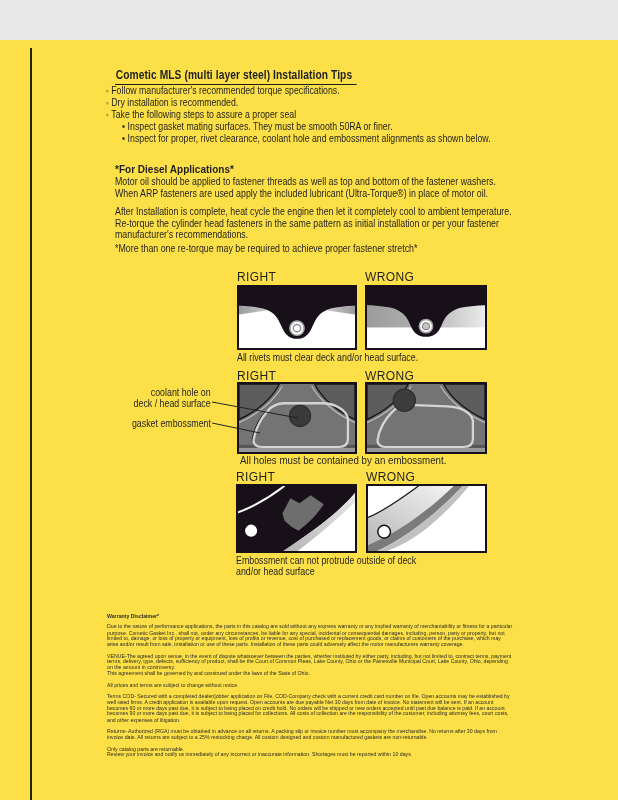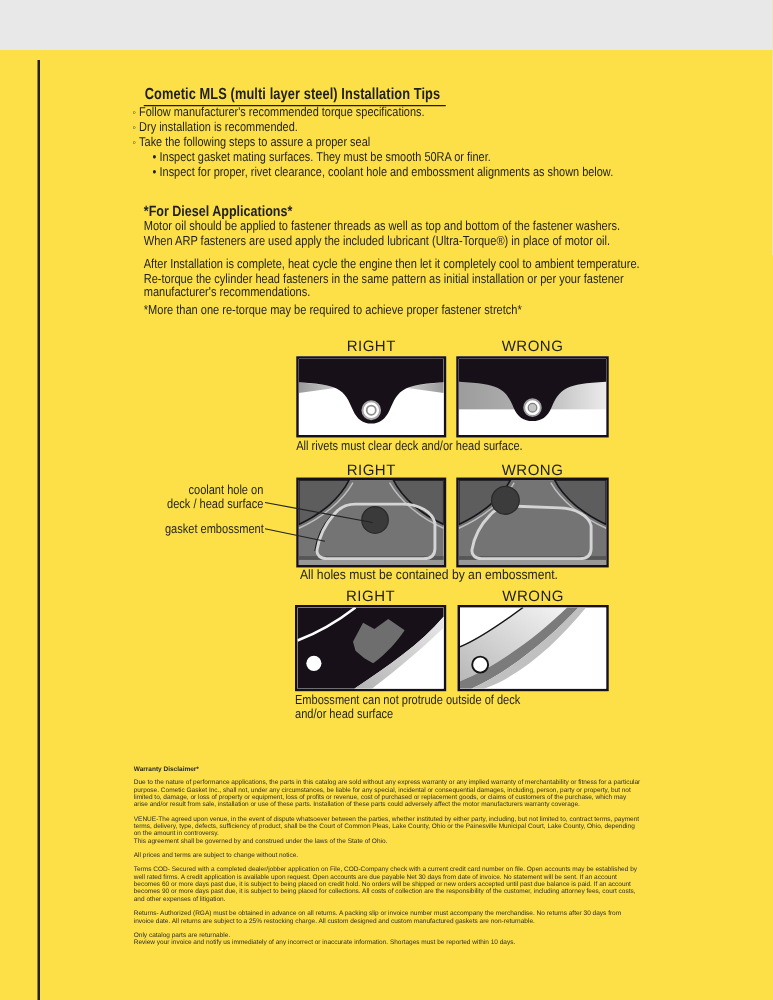--- a/index.html
+++ b/index.html
@@ -12,21 +12,21 @@
   .scanline{left:30px;top:8px;width:1.6px;height:785px;background:#222;}
   .title{left:115px;top:27px;font-size:12.8px;font-weight:bold;letter-spacing:.1px;
          border-bottom:1.6px solid #1b1b1b;padding:0 5px 2px 1px;
          transform:scaleX(.8);transform-origin:0 0;}
   .blt{left:106px;font-size:10.3px;}
   .blt::before{content:"◦";margin-right:3px;font-size:9px;}
   .sblt{left:122px;font-size:10.3px;}
   .sblt::before{content:"•";margin-right:3px;}
   .h2{left:115px;top:122px;font-size:11.8px;font-weight:bold;}
   .para{left:115px;width:478px;font-size:10.4px;line-height:11.6px;}
-  .rw-label{font-size:12px;letter-spacing:.4px;text-align:center;}
+  .rw-label{font-size:12px;letter-spacing:.4px;}
   .panel{border:2.5px solid #171019;background:#fff;box-sizing:border-box;}
   .panel svg{display:block;width:100%;height:100%;}
   .cap{font-size:10.4px;line-height:11px;}
   .lbl{right:407px;text-align:right;font-size:10.4px;line-height:11px;}
   .legal{left:107px;top:573px;width:508px;font-size:6.5px;line-height:7.35px;
          transform:scale(.8);transform-origin:0 0;color:#2a2a2a;}
   .legal .lh{font-weight:bold;margin-bottom:6px;}
   .legal .lp{margin-bottom:7px;}
   .legal .lp0{margin-bottom:0;}
   .footer{left:388px;top:760px;font-size:14px;letter-spacing:.2px;

